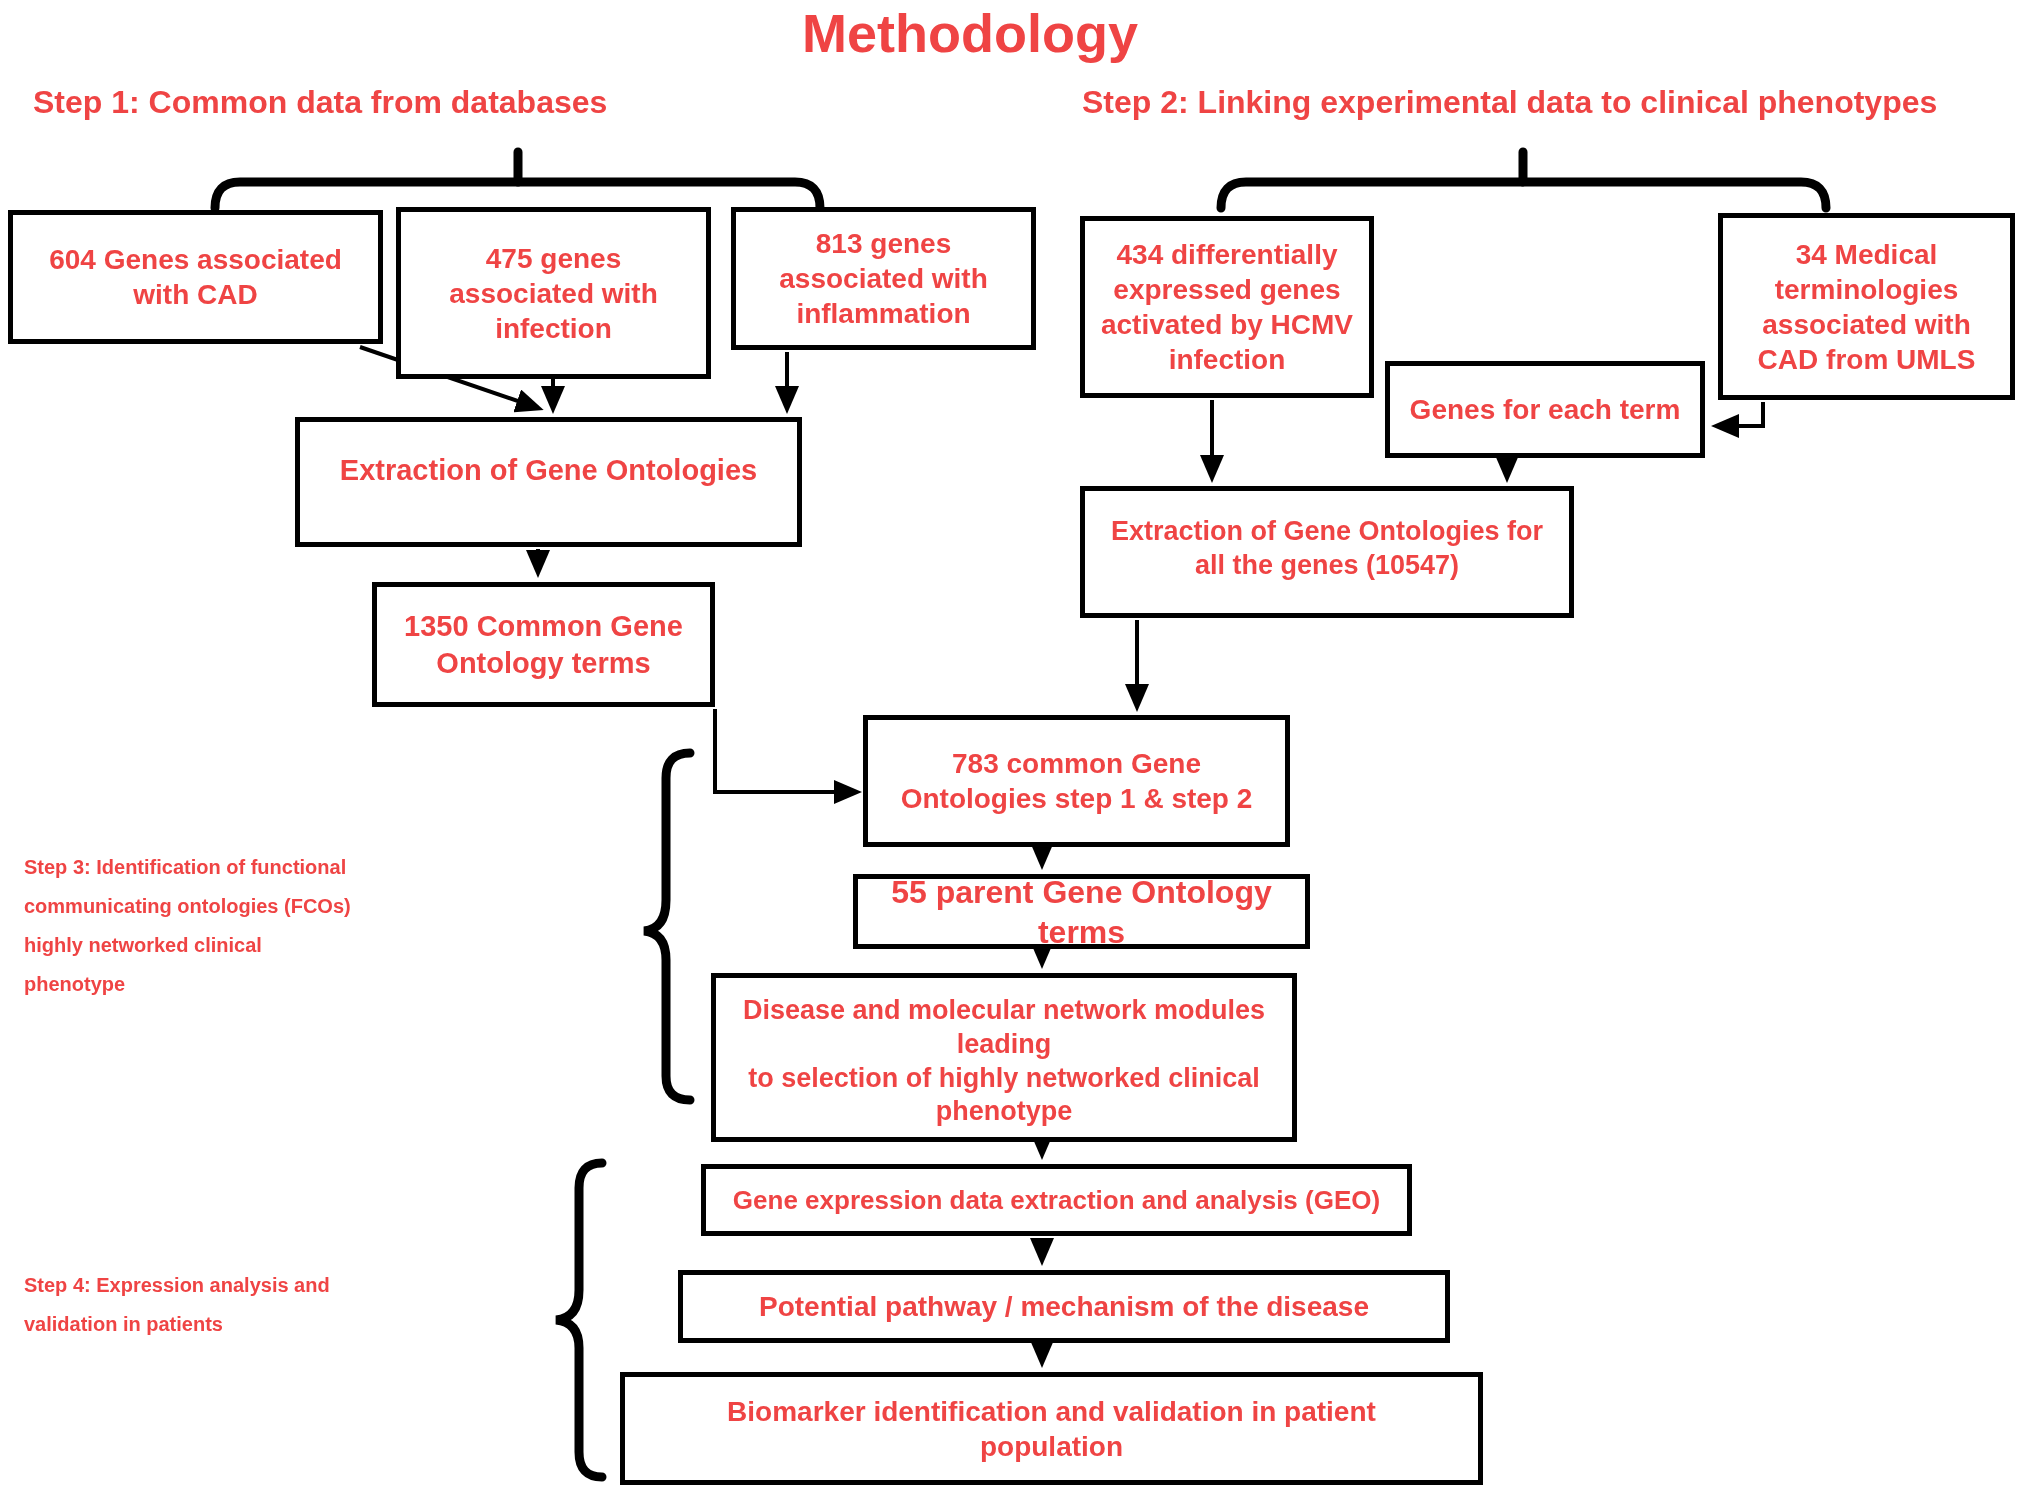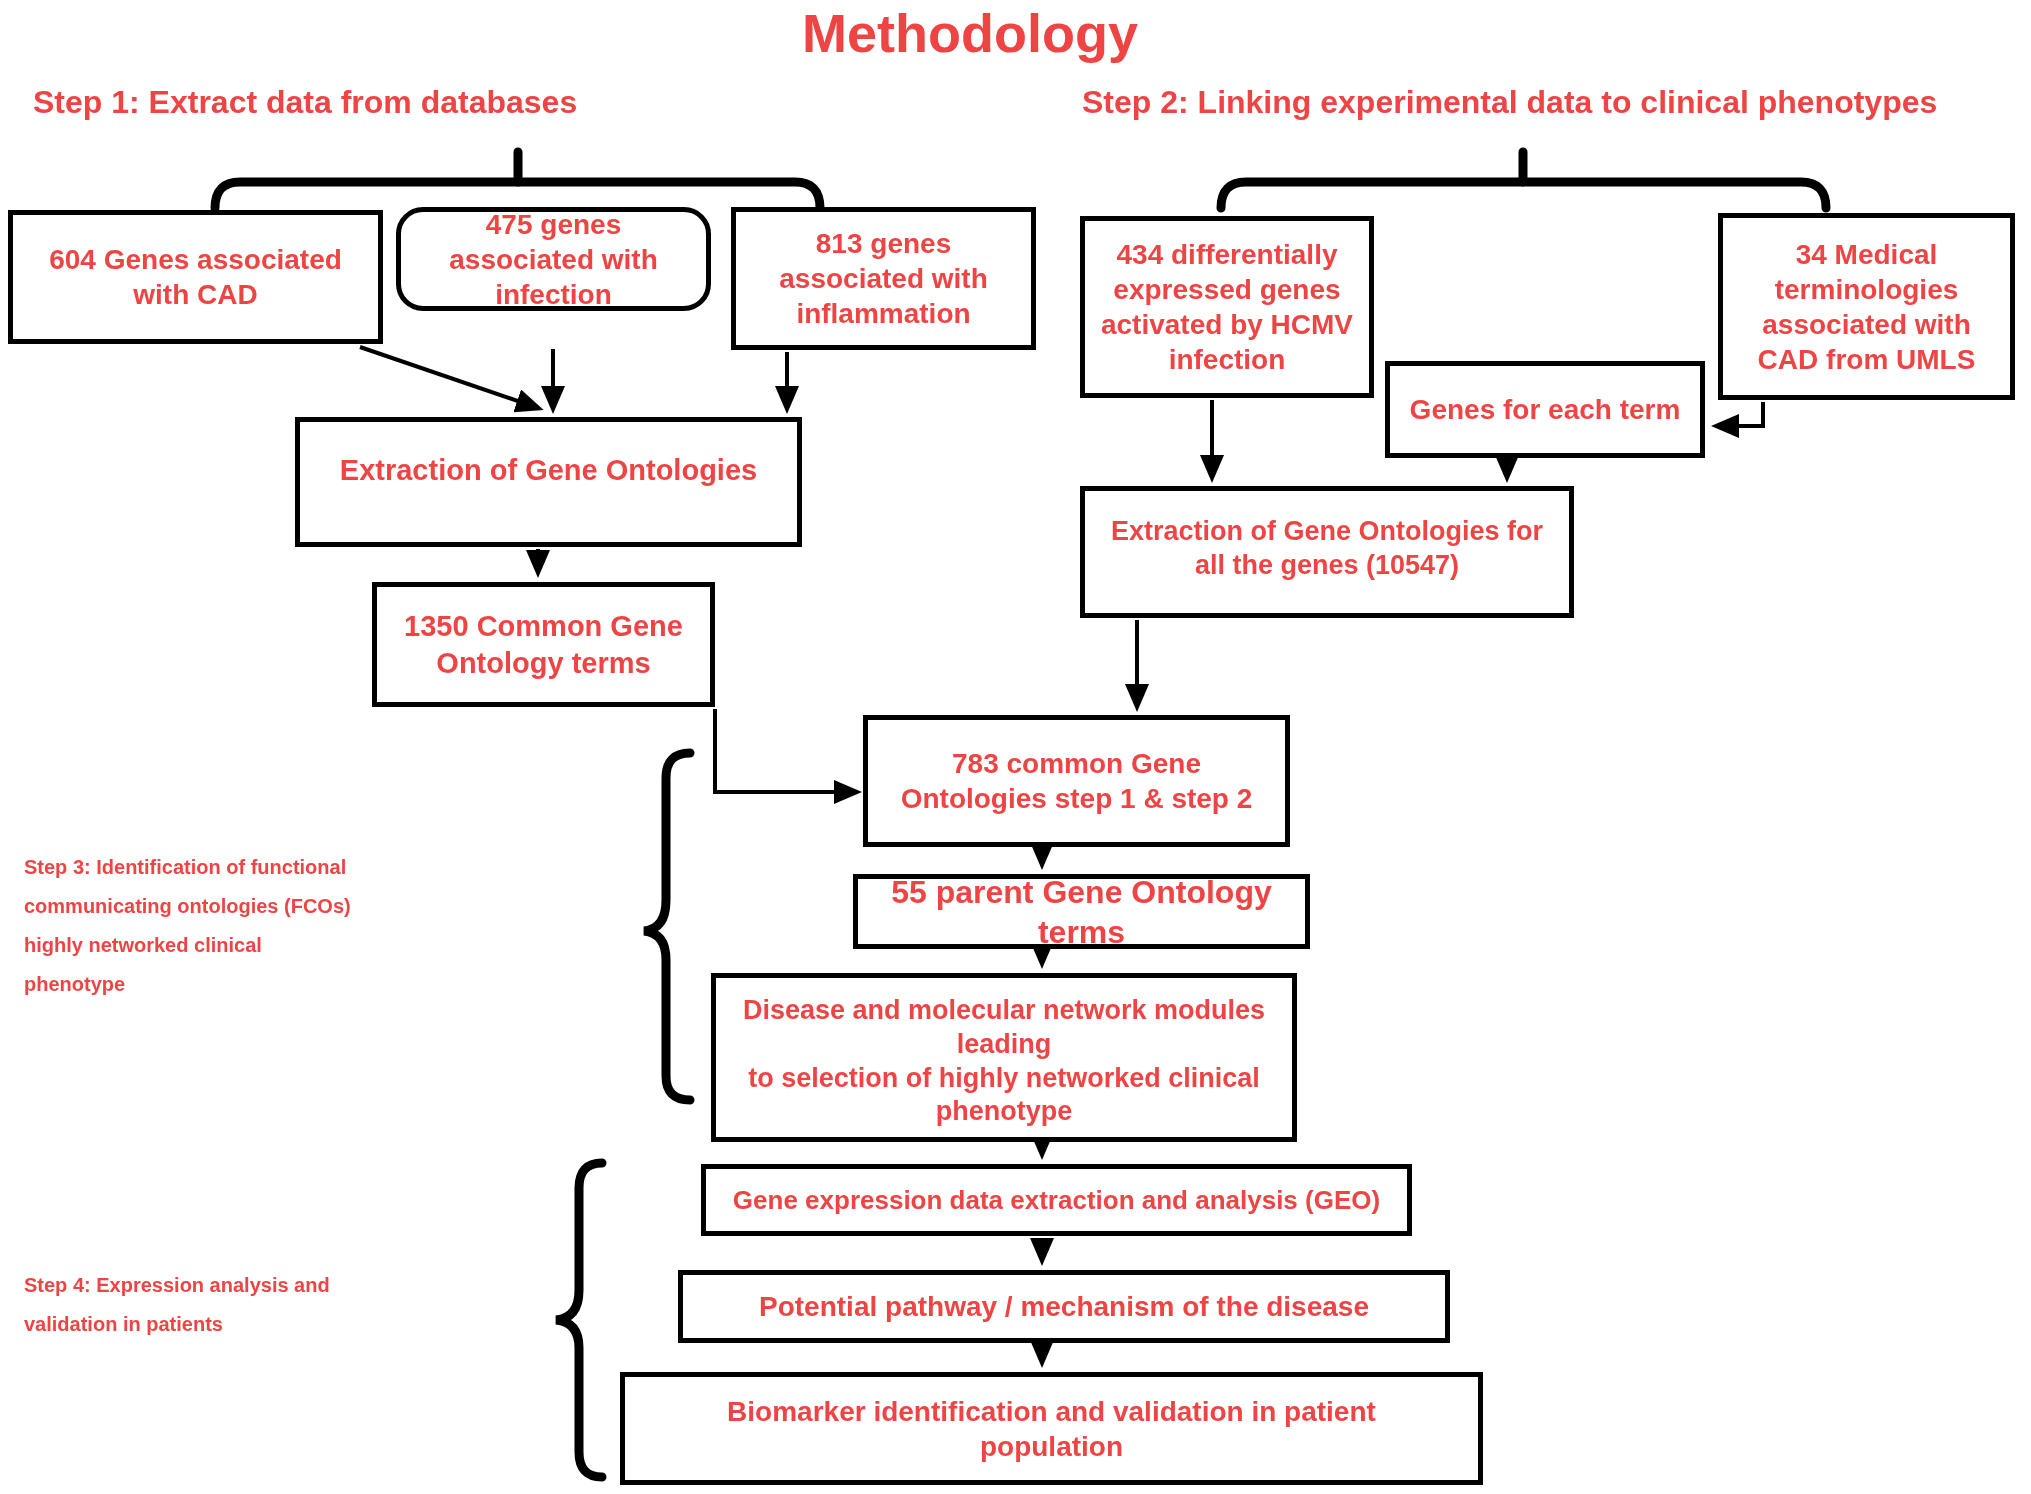--- a/index.html
+++ b/index.html
@@ -23,21 +23,21 @@
   #title{
     position:absolute;z-index:2;left:700px;top:2px;width:540px;height:62px;
     font-size:54px;font-weight:bold;text-align:center;white-space:nowrap;
   }
   #h-step1{left:33px;top:84px;}
   #h-step2{left:1082px;top:84px;}
   #label-step3{left:24px;top:848px;width:600px;}
   #label-step4{left:24px;top:1266px;width:560px;}
 
   #b604       {left:8px;   top:210px; width:375px; height:134px; font-size:28px;}
-  #b475       {left:396px; top:207px; width:315px; height:104px; font-size:28px;border-radius:27px;}
+  #b475       {left:396px; top:207px; width:315px; height:172px; font-size:28px;}
   #b813       {left:731px; top:207px; width:305px; height:143px; font-size:28px;}
   #b434       {left:1056px;top:216px; width:294px; height:182px; font-size:28px;margin-left:24px;}
   #bGenesTerm {left:1385px;top:361px; width:320px; height:97px;  font-size:28px;}
   #b34        {left:1718px;top:213px; width:297px; height:187px; font-size:28px;}
   #bExt1      {left:295px; top:417px; width:507px; height:130px; font-size:29px;
                align-items:flex-start;padding-top:30px;}
   #b1350      {left:372px; top:582px; width:343px; height:125px; font-size:29px;}
   #bExt2      {left:1080px;top:486px; width:494px; height:132px; font-size:27px;
                align-items:flex-start;padding-top:24px;}
   #b783       {left:863px; top:715px; width:427px; height:132px; font-size:28px;}
@@ -85,21 +85,21 @@
     <line x1="1042" y1="1144" x2="1042" y2="1154" stroke="#000" stroke-width="4" marker-end="url(#ah)"></line>
     <line x1="1042" y1="1238" x2="1042" y2="1260" stroke="#000" stroke-width="4" marker-end="url(#ah)"></line>
     <line x1="1042" y1="1345" x2="1042" y2="1362" stroke="#000" stroke-width="4" marker-end="url(#ah)"></line>
 
     <path d="M690,753 Q666,753 666,778 L666,900 Q666,929 644,931 Q666,933 666,960 L666,1076 Q666,1100 690,1100" fill="none" stroke="#000" stroke-width="9" stroke-linecap="round"></path>
     <path d="M602,1163 Q579,1163 579,1188 L579,1290 Q579,1318 556,1320 Q579,1322 579,1348 L579,1452 Q579,1477 602,1477" fill="none" stroke="#000" stroke-width="9" stroke-linecap="round"></path>
   </svg>
 
   <div id="title">Methodology</div>
 
-  <div class="heading" id="h-step1">Step 1: Extract data from databases</div>
+  <div class="heading" id="h-step1">Step 1: Common data from databases</div>
   <div class="heading" id="h-step2">Step 2: Linking  experimental data to clinical phenotypes</div>
 
   <div class="steplabel" id="label-step3">Step 3: Identification of functional
 communicating ontologies (FCOs)
 highly networked clinical
 phenotype</div>
   <div class="steplabel" id="label-step4">Step 4: Expression analysis and
 validation in patients</div>
 
   <div class="box" id="b604">604 Genes associated

